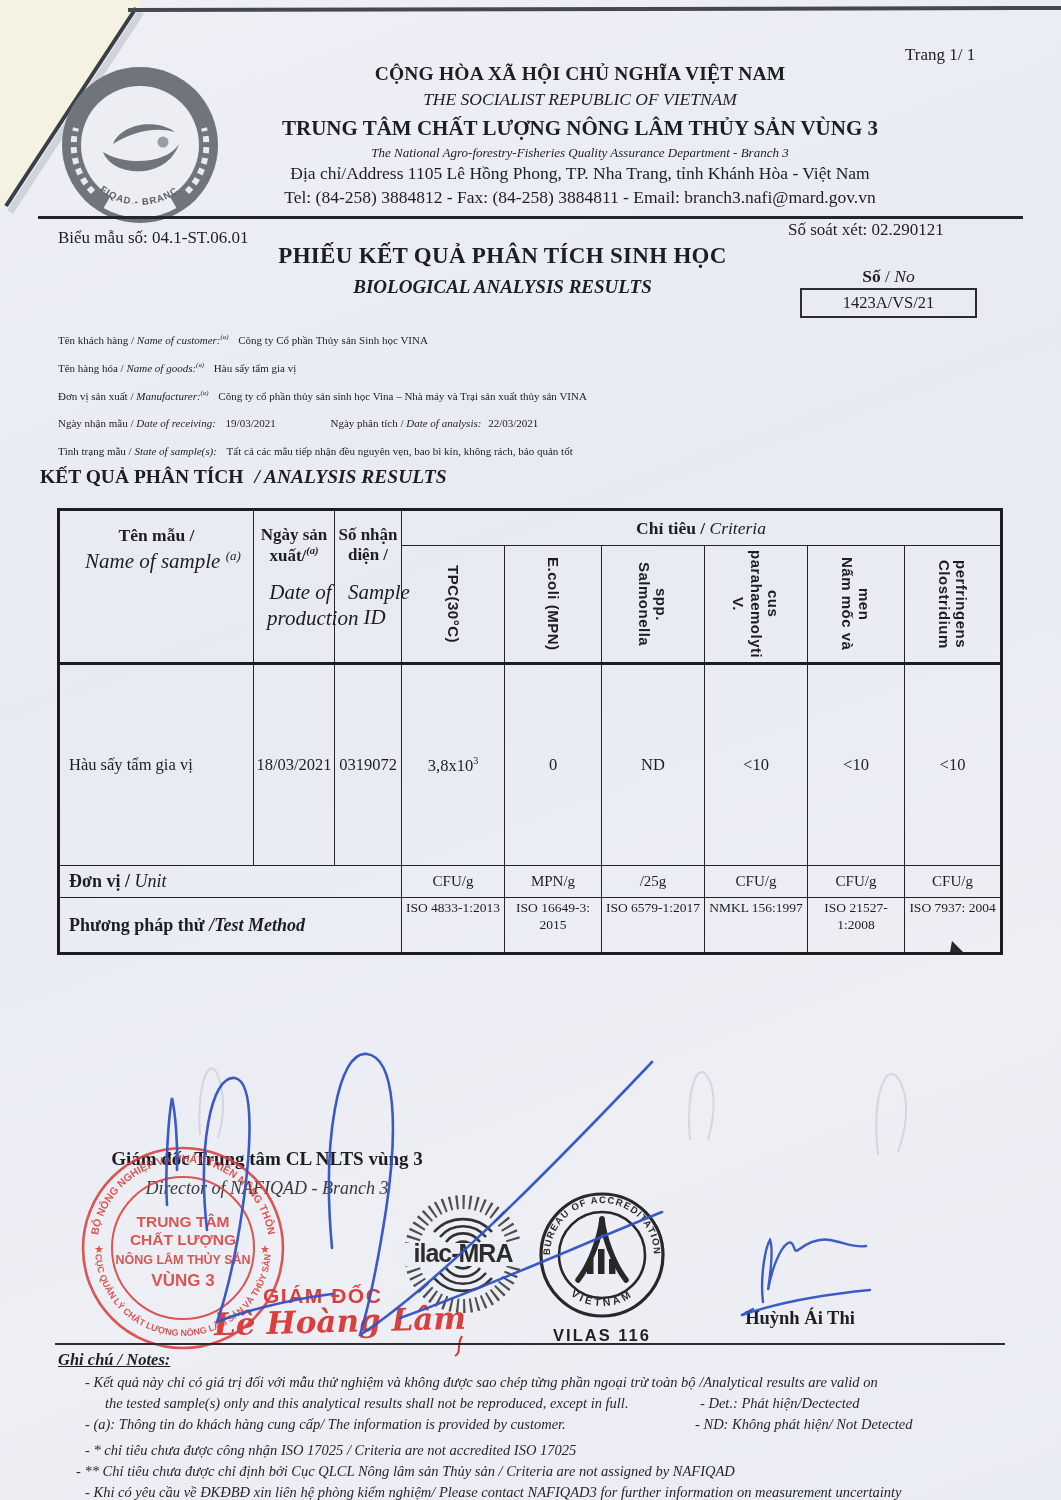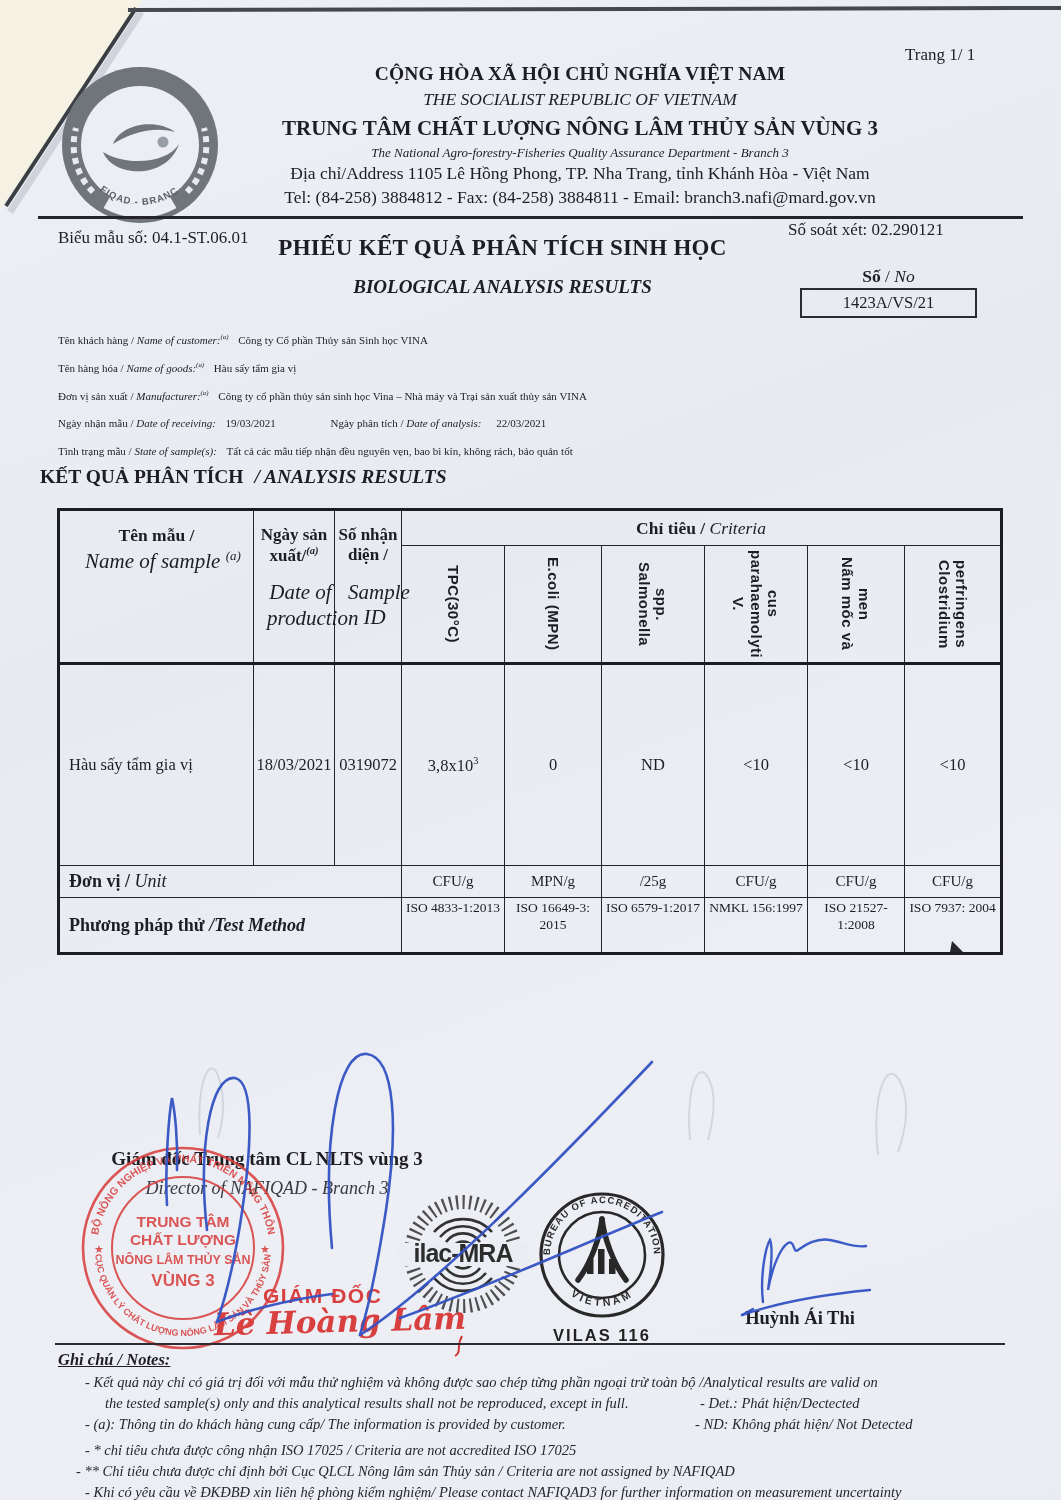--- a/index.html
+++ b/index.html
@@ -18,21 +18,21 @@
   .oh3{font-size:21px;font-weight:bold;margin-top:4px;}
   .oh4{font-size:13px;font-style:italic;margin-top:3px;}
   .oh5{font-size:17.5px;margin-top:2px;}
   .oh6{font-size:17.5px;margin-top:2px;}
   .divider{left:38px;top:216px;width:985px;height:3px;background:#24242a;}
   .thinrule{left:55px;top:1343px;width:950px;height:2px;background:#2c2c32;}
   
   .trang{left:905px;top:45px;font-size:17px;}
   .form-no{left:58px;top:228px;font-size:17px;}
   .review-no{left:788px;top:220px;font-size:17px;}
-  .title1{left:180px;top:235px;width:645px;text-align:center;font-size:23px;font-weight:bold;letter-spacing:.3px;}
+  .title1{left:180px;top:243px;width:645px;text-align:center;font-size:23px;font-weight:bold;letter-spacing:.3px;}
   .title2{left:180px;top:276px;width:645px;text-align:center;font-size:19px;font-weight:bold;font-style:italic;}
   .no-label{left:800px;top:266px;width:177px;text-align:center;font-size:17.5px;}
   .no-box{left:800px;top:288px;width:173px;height:26px;border:2px solid #2b2b30;
           text-align:center;font-size:16.5px;line-height:26px;}
   
   .info-line{left:58px;width:980px;font-size:11px;white-space:nowrap;}
   .lbl-en{font-style:italic;}
   .val{margin-left:7px;}
   
   .results-head{left:40px;top:466px;width:1000px;text-align:left;font-size:19.5px;font-weight:bold;}
@@ -144,21 +144,21 @@
     <span>Đơn vị sản xuất /</span>
     <span class="lbl-en">Manufacturer:</span><sup class="i">(a)</sup>
     <span class="val">Công ty cổ phần thủy sản sinh học Vina – Nhà máy và Trại sản xuất thủy sản VINA</span>
   </div>
   <div class="abs info-line" style="top:417px;">
     <span>Ngày nhận mẫu /</span>
     <span class="lbl-en">Date of receiving:</span>
     <span class="val" style="">19/03/2021</span>
     <span style="margin-left:52px;">Ngày phân tích /</span>
     <span class="lbl-en">Date of analysis:</span>
-    <span class="val" style="margin-left:12px;">22/03/2021</span>
+    <span class="val" style="margin-left:4px;">22/03/2021</span>
   </div>
   <div class="abs info-line" style="top:445px;">
     <span>Tình trạng mẫu /</span>
     <span class="lbl-en">State of sample(s):</span>
     <span class="val">Tất cả các mẫu tiếp nhận đều nguyên vẹn, bao bì kín, không rách, bảo quản tốt</span>
   </div>
 
   <div class="abs results-head">
     <span>KẾT QUẢ PHÂN TÍCH</span>
     <span class="results-en">/ ANALYSIS RESULTS</span>

